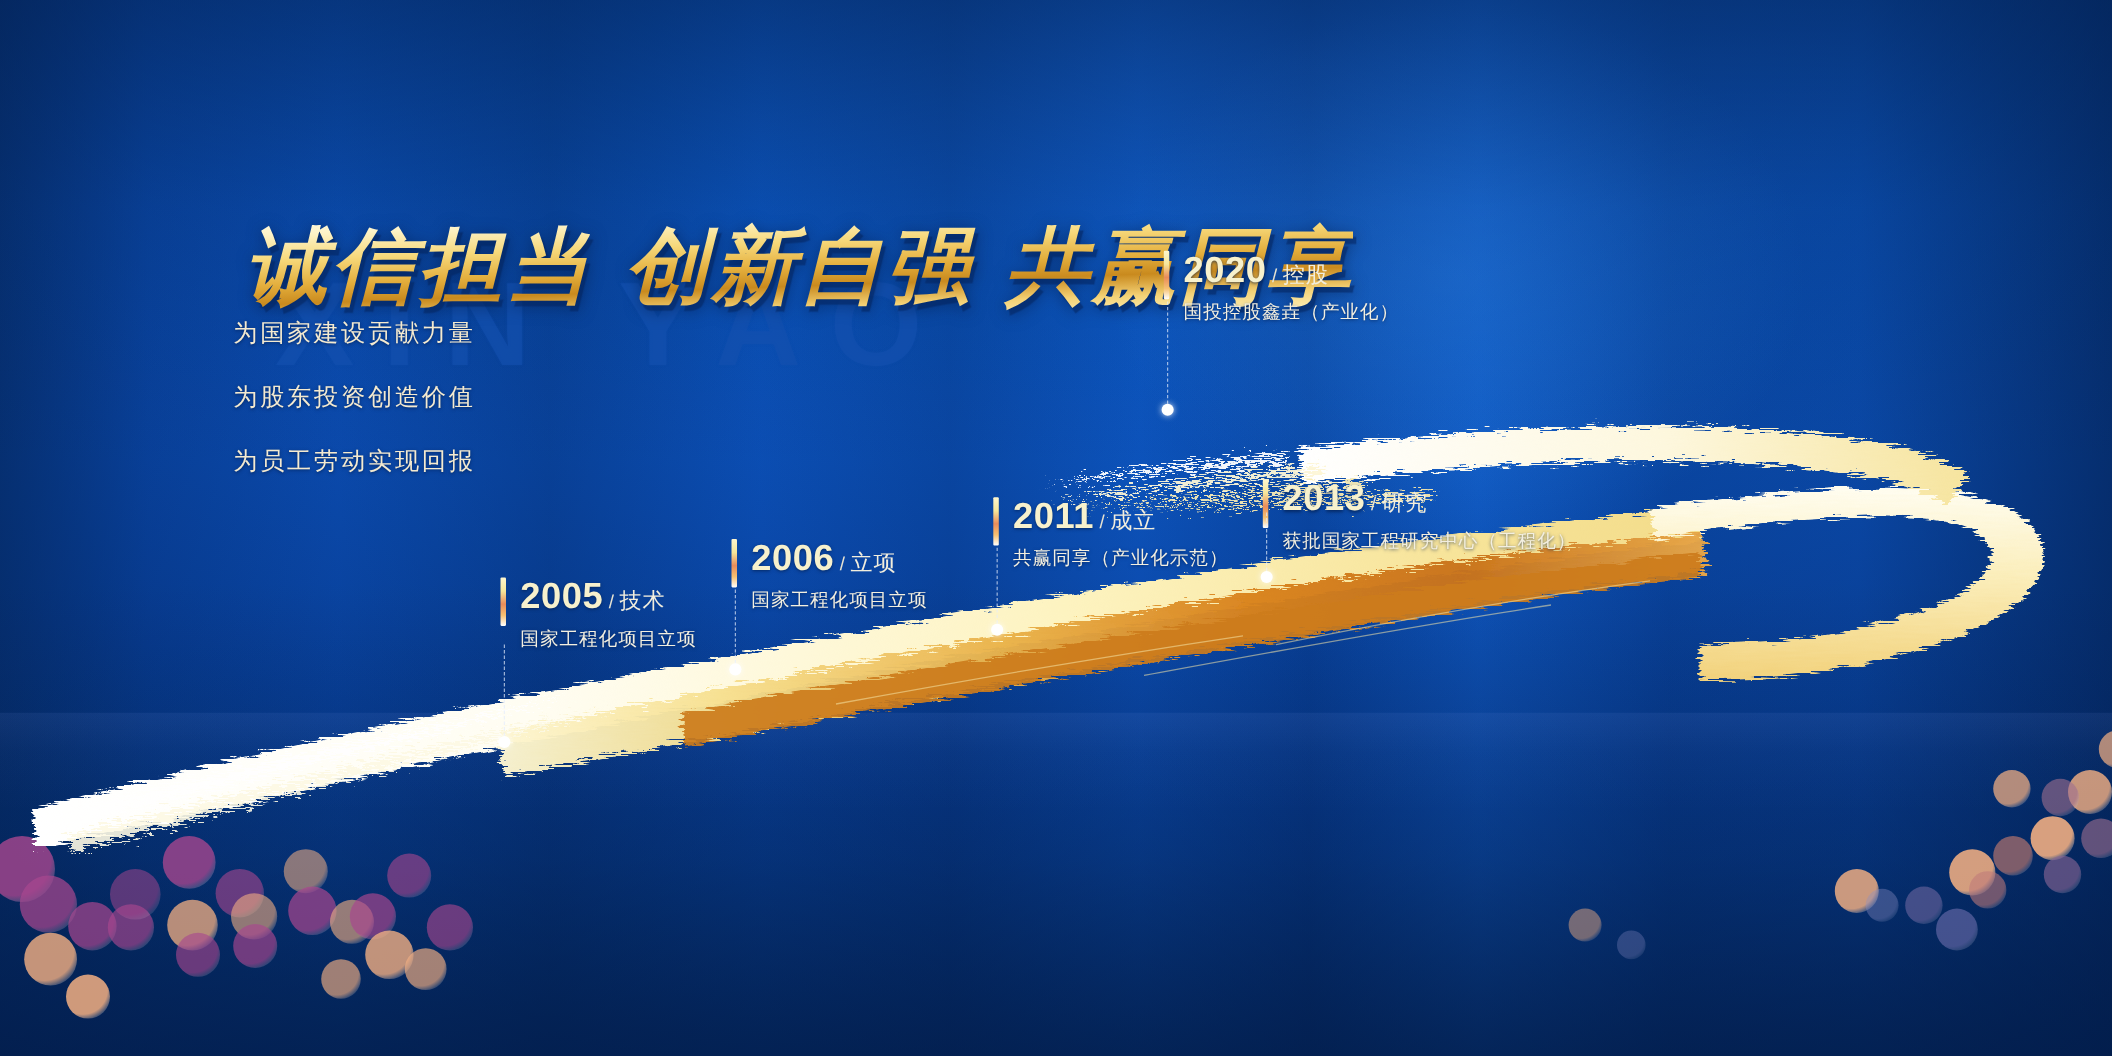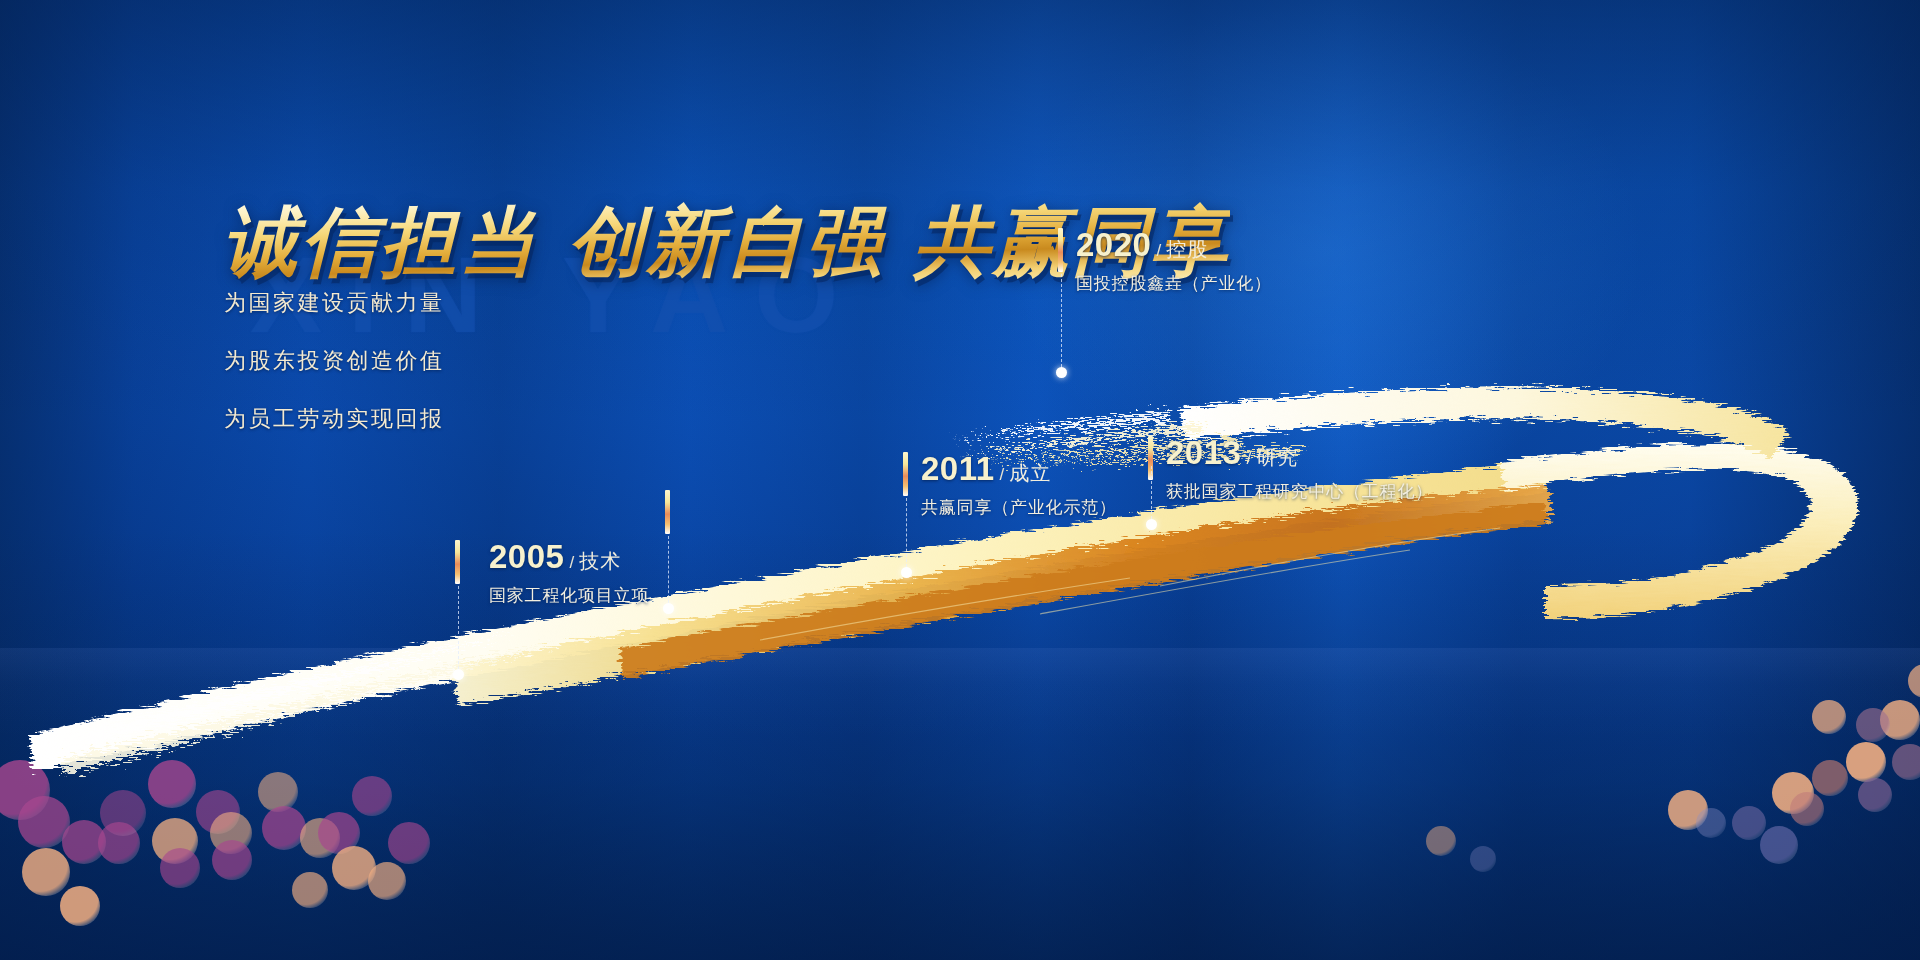--- a/index.html
+++ b/index.html
@@ -91,21 +91,21 @@
     background-clip: text;
     color: transparent;
     -webkit-text-fill-color: transparent;
     filter: drop-shadow(3px 5px 0 rgba(4,36,94,.55)) drop-shadow(0 2px 7px rgba(2,24,66,.5));
   }
   .headline .sp { display:inline-block; width: 30px; }
 
   
   .subs {
     position: absolute;
-    left: 224px; top: 288px;
+    left: 212px; top: 288px;
   }
   .sub-line {
     font-size: 22px;
     color: #f4ead0;
     letter-spacing: 2.5px;
     margin-bottom: 28px;
     text-shadow: 0 1px 3px rgba(3,28,74,.75);
   }
 
   
@@ -303,31 +303,35 @@
 
   <div class="headline"><span>诚信担当</span><span class="sp"></span><span>创新自强</span><span class="sp"></span><span>共赢同享</span></div>
 
   <div class="subs">
     <div class="sub-line">为国家建设贡献力量</div>
     <div class="sub-line">为股东投资创造价值</div>
     <div class="sub-line">为员工劳动实现回报</div>
   </div>
 
   <div id="timeline-layer">
-      <div class="marker" style="left: 455px; top: 540px; padding-left: 16px;">
+      <div class="marker" style="left: 455px; top: 525px;">
         <div class="mk-bar"></div>
         <div class="mk-text">
           <div class="mk-line1"><span class="mk-year">2005</span><span class="mk-slash">/</span><span class="mk-tag">技术</span></div>
           <div class="mk-desc">国家工程化项目立项</div>
         </div>
       </div>
       <div class="leader" style="left: 458px; top: 586px; height: 88px;"></div>
       <div class="dot" style="left: 458px; top: 674px;"></div>
       <div class="marker" style="left: 665px; top: 490px;">
         <div class="mk-bar"></div>
+        <div class="mk-text">
+          <div class="mk-line1"><span class="mk-year">2006</span><span class="mk-slash">/</span><span class="mk-tag">立项</span></div>
+          <div class="mk-desc">国家工程化项目立项</div>
+        </div>
       </div>
       <div class="leader" style="left: 668px; top: 536px; height: 72px;"></div>
       <div class="dot" style="left: 668px; top: 608px;"></div>
       <div class="marker" style="left: 903px; top: 452px;">
         <div class="mk-bar"></div>
         <div class="mk-text">
           <div class="mk-line1"><span class="mk-year">2011</span><span class="mk-slash">/</span><span class="mk-tag">成立</span></div>
           <div class="mk-desc">共赢同享（产业化示范）</div>
         </div>
       </div>

